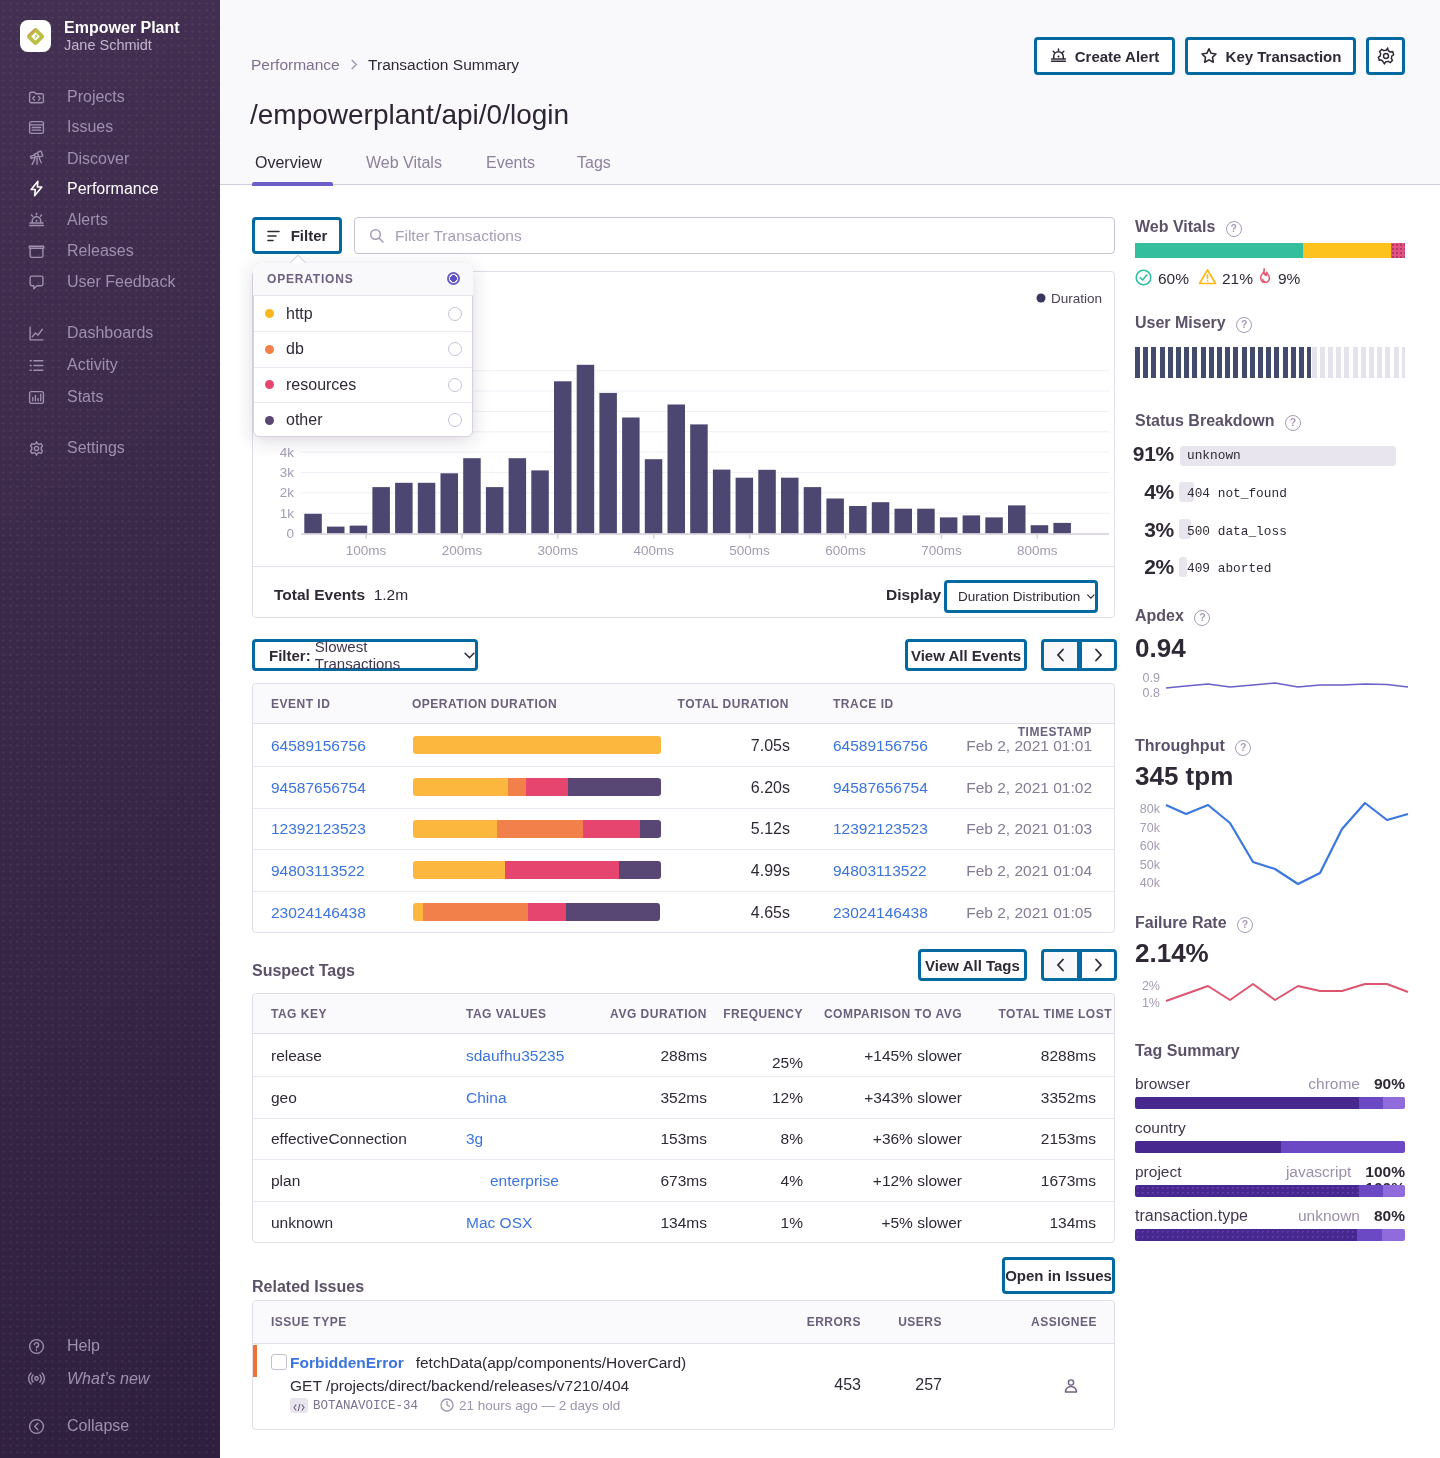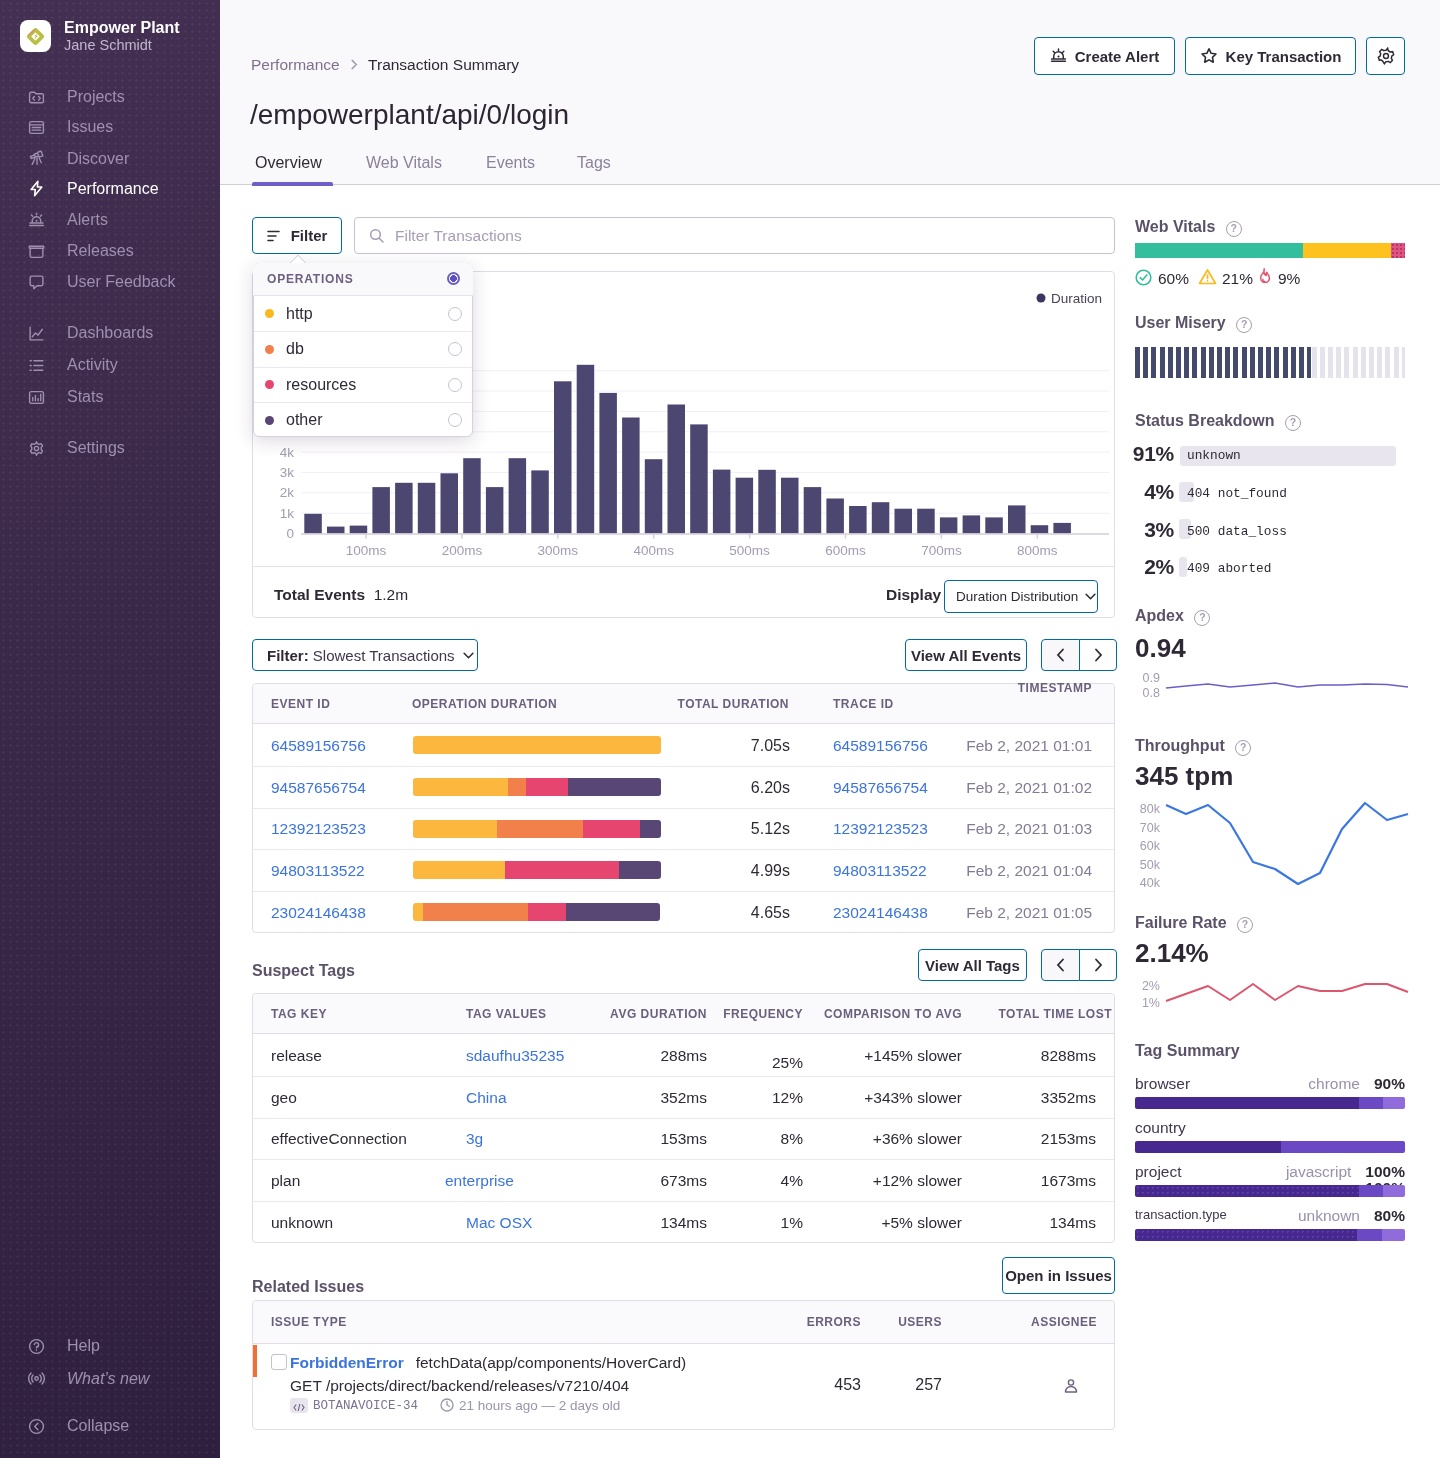--- a/index.html
+++ b/index.html
@@ -5,21 +5,21 @@
 * { margin:0; padding:0; box-sizing:border-box; }
 html,body { width:1440px; height:1458px; font-family:"Liberation Sans", sans-serif; background:#fff; position:relative; overflow:hidden; }
 .abs { position:absolute; }
 .sidebar { position:absolute; left:0; top:0; width:220px; height:1458px;
   background:linear-gradient(145deg,#443052 0%,#3a2849 45%,#2f1f3e 100%); }
 .nav-item { position:absolute; left:0; width:220px; height:30px; display:flex; align-items:center; color:#9f90b0; font-size:16px; }
 .nav-item .ic { position:absolute; left:28px; width:17px; height:17px; }
 .nav-item .lb { position:absolute; left:67px; }
 .nav-item.active { color:#ffffff; }
 .hdr { position:absolute; left:220px; top:0; width:1220px; height:185px; background:#f9f8fa; border-bottom:1px solid #d3ccdb; }
-.btn { position:absolute; background:#fff; border:1px solid #0369a1; border-radius:4px; display:flex; align-items:center; justify-content:center; font-weight:bold; color:#2f2936; font-size:15px; }
+.btn { position:absolute; background:#fff; border:3px solid #0369a1; border-radius:4px; display:flex; align-items:center; justify-content:center; font-weight:bold; color:#2f2936; font-size:15px; }
 .link { color:#3c74dd; }
 .tbl { position:absolute; background:#fff; border:1px solid #e2dce8; border-radius:4px; }
 .th { font-size:12px; font-weight:bold; color:#6a5f7d; letter-spacing:0.5px; position:absolute; }
 .q { display:inline-block; width:16px; height:16px; border:1.5px solid #a79cb5; border-radius:50%; color:#a79cb5; font-size:10.5px; font-weight:bold; text-align:center; line-height:13px; }
 .sec-title { font-size:16px; font-weight:bold; color:#5b5168; }
 .mono { font-family:"Liberation Mono", monospace; }
 svg text { font-family:"Liberation Sans", sans-serif; }
 </style>
 </head>
 <body>
@@ -280,21 +280,21 @@
     <svg width="9" height="14" viewBox="0 0 9 14">
       <path d="M2 1.5 L7 7 L2 12.5" stroke="#2f2936" stroke-width="1.8" fill="none" stroke-linecap="round"></path>
     </svg>
   </div>
 <div class="tbl" style="left:252px;top:683px;width:863px;height:250px;"></div>
 <div class="abs" style="left:253px;top:684px;width:861px;height:40px;background:#faf9fb;border-bottom:1px solid #e2dce8;border-radius:4px 4px 0 0;"></div>
 <div class="th" style="left:271px;top:697px;">EVENT ID</div>
 <div class="th" style="left:412px;top:697px;">OPERATION DURATION</div>
 <div class="th" style="right:651px;top:697px;">TOTAL DURATION</div>
 <div class="th" style="left:833px;top:697px;">TRACE ID</div>
-<div class="th" style="right:348px;top:681px;">TIMESTAMP</div>
+<div class="th" style="right:348px;top:725px;">TIMESTAMP</div>
 <div class="abs link" style="left:271px;top:737px;font-size:15.5px;">64589156756</div>
 <div class="abs" style="left:413px;top:736px;display:flex;border-radius:3px;overflow:hidden;">
     <div style="width:248px;height:18px;background:#fbb73e;"></div>
   </div>
 <div class="abs" style="right:650px;top:737px;font-size:16px;color:#2f2936;">7.05s</div>
 <div class="abs link" style="left:833px;top:737px;font-size:15.5px;">64589156756</div>
 <div class="abs" style="right:348px;top:737px;font-size:15.5px;color:#847a95;">Feb 2, 2021 01:01</div>
 <div class="abs" style="left:253px;top:766.1px;width:861px;height:1px;background:#ece7f1;"></div>
 <div class="abs link" style="left:271px;top:779px;font-size:15.5px;">94587656754</div>
 <div class="abs" style="left:413px;top:778px;display:flex;border-radius:3px;overflow:hidden;">
@@ -373,21 +373,21 @@
 <div class="abs" style="right:344px;top:1089px;font-size:15.5px;color:#2f2936;">3352ms</div>
 <div class="abs" style="left:253px;top:1117.7px;width:861px;height:1px;background:#ece7f1;"></div>
 <div class="abs" style="left:271px;top:1130px;font-size:15.5px;color:#2f2936;">effectiveConnection</div>
 <div class="abs link" style="left:466px;top:1130px;font-size:15.5px;">3g</div>
 <div class="abs" style="right:733px;top:1130px;font-size:15.5px;color:#2f2936;">153ms</div>
 <div class="abs" style="right:637px;top:1130px;font-size:15.5px;color:#2f2936;">8%</div>
 <div class="abs" style="right:478px;top:1130px;font-size:15.5px;color:#2f2936;">+36% slower</div>
 <div class="abs" style="right:344px;top:1130px;font-size:15.5px;color:#2f2936;">2153ms</div>
 <div class="abs" style="left:253px;top:1159.3px;width:861px;height:1px;background:#ece7f1;"></div>
 <div class="abs" style="left:271px;top:1172px;font-size:15.5px;color:#2f2936;">plan</div>
-<div class="abs link" style="left:445px;top:1172px;font-size:15.5px;">enterprise</div>
+<div class="abs link" style="left:490px;top:1172px;font-size:15.5px;">enterprise</div>
 <div class="abs" style="right:733px;top:1172px;font-size:15.5px;color:#2f2936;">673ms</div>
 <div class="abs" style="right:637px;top:1172px;font-size:15.5px;color:#2f2936;">4%</div>
 <div class="abs" style="right:478px;top:1172px;font-size:15.5px;color:#2f2936;">+12% slower</div>
 <div class="abs" style="right:344px;top:1172px;font-size:15.5px;color:#2f2936;">1673ms</div>
 <div class="abs" style="left:253px;top:1200.9px;width:861px;height:1px;background:#ece7f1;"></div>
 <div class="abs" style="left:271px;top:1214px;font-size:15.5px;color:#2f2936;">unknown</div>
 <div class="abs link" style="left:466px;top:1214px;font-size:15.5px;">Mac OSX</div>
 <div class="abs" style="right:733px;top:1214px;font-size:15.5px;color:#2f2936;">134ms</div>
 <div class="abs" style="right:637px;top:1214px;font-size:15.5px;color:#2f2936;">1%</div>
 <div class="abs" style="right:478px;top:1214px;font-size:15.5px;color:#2f2936;">+5% slower</div>
@@ -495,19 +495,19 @@
     <div style="width:146px;height:12px;background:#46288f;"></div>
     <div style="width:124px;height:12px;background:#6c49c4;"></div>
   </div>
 <div class="abs" style="left:1135px;top:1163px;font-size:15.5px;color:#40364f;">project</div>
 <div class="abs" style="right:35px;top:1163px;font-size:15.5px;color:#2f2936;"><span style="color:#9b90ab;">javascript</span><span style="display:inline-block;width:14px;"></span><b>100%</b></div>
 <div class="abs" style="left:1135px;top:1185px;display:flex;border-radius:2px;overflow:hidden;">
     <div style="width:224px;height:12px;background:#46288f;background-image:radial-gradient(#5b3fae 1px, transparent 1px);background-size:5px 5px;"></div>
     <div style="width:24px;height:12px;background:#6c49c4;"></div>
     <div style="width:22px;height:12px;background:#8f6bdc;"></div>
   </div>
-<div class="abs" style="left:1135px;top:1207px;font-size:13px;color:#40364f;">transaction.type</div>
+<div class="abs" style="left:1135px;top:1207px;font-size:16px;color:#40364f;">transaction.type</div>
 <div class="abs" style="right:35px;top:1207px;font-size:15.5px;color:#2f2936;"><span style="color:#9b90ab;">unknown</span><span style="display:inline-block;width:14px;"></span><b>80%</b></div>
 <div class="abs" style="left:1135px;top:1229px;display:flex;border-radius:2px;overflow:hidden;">
     <div style="width:222px;height:12px;background:#46288f;background-image:radial-gradient(#5b3fae 1px, transparent 1px);background-size:5px 5px;"></div>
     <div style="width:25px;height:12px;background:#6c49c4;"></div>
     <div style="width:23px;height:12px;background:#8f6bdc;"></div>
   </div>
 
 </body></html>

